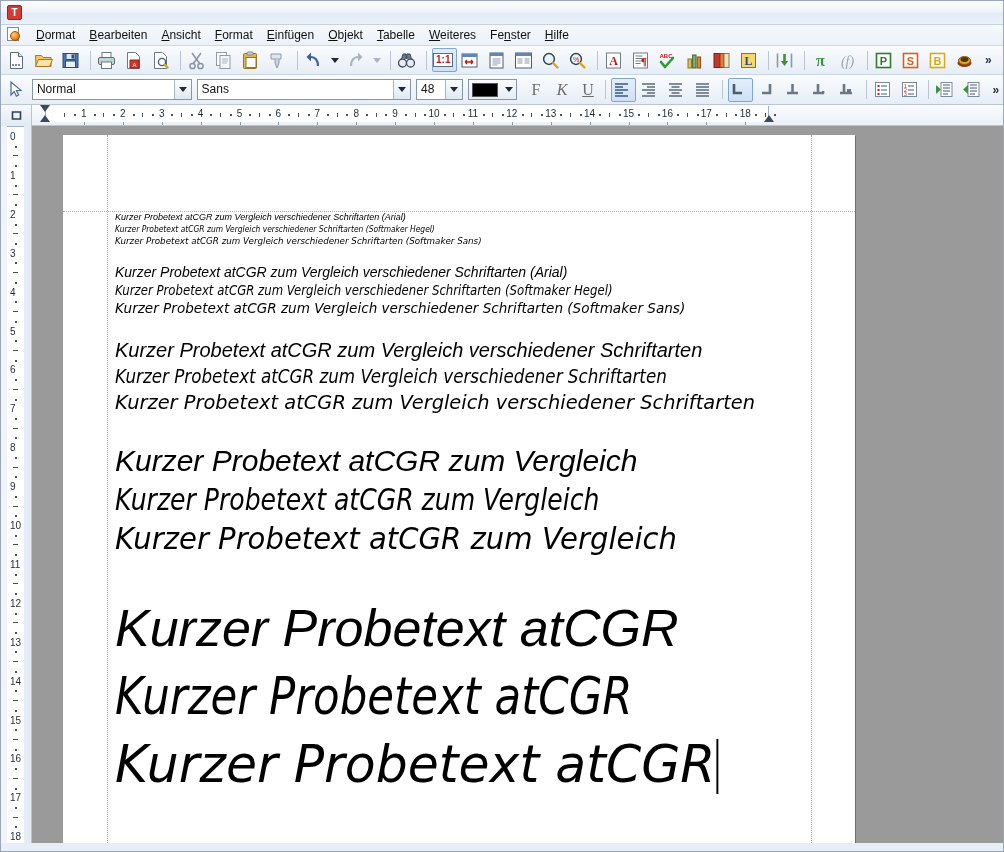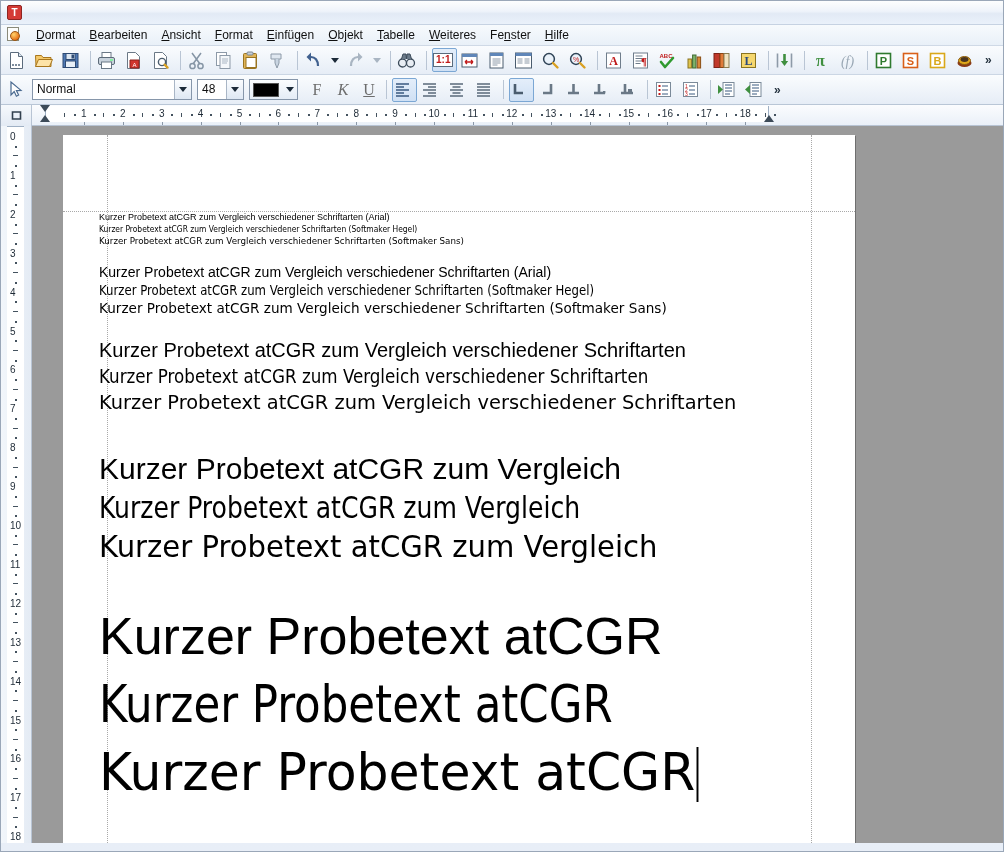--- a/index.html
+++ b/index.html
@@ -288,22 +288,23 @@
     border-left: 1px dotted #a9a9a9;
   }
   .margin-guide.top-line {
     left: 0; right: 0; top: 76px; bottom: auto;
     height: 0;
     border-left: none;
     border-top: 1px dotted #a9a9a9;
   }
   .doc-body {
     position: absolute;
-    left: 36px; top: 76px;
+    left: 52px; top: 76px;
     right: 44px;
+    font-style: italic;
   }
   .tl {
     white-space: nowrap;
     color: #000;
     font-family: "Liberation Sans", sans-serif;
   }
   .blk { margin-bottom: 0; }
   .caret {
     display: inline-block;
     width: 2px;
@@ -690,20 +691,26 @@
       </span>
     </div>
 
     <div class="combo" style="width:160px">
       <div class="cval">Normal</div>
       <div class="carrow">
           <span class="tri-down"></span>
         </div>
     </div>
 
+    <div class="combo" style="width:215px">
+      <div class="cval">Sans</div>
+      <div class="carrow">
+          <span class="tri-down"></span>
+        </div>
+    </div>
 
     <div class="combo" style="width:47px">
       <div class="cval">48</div>
       <div class="carrow">
           <span class="tri-down"></span>
         </div>
     </div>
 
     <div class="swatch-combo">
       <div class="swatch" style="background: rgb(0, 0, 0);"></div>
@@ -1063,21 +1070,21 @@
             <div class="blk" style="margin-top: 16px;">
               <div class="tl" style="font-family: &quot;Liberation Sans&quot;, sans-serif; font-size: 14px; line-height: 18px;"><span>Kurzer Probetext atCGR zum Vergleich verschiedener Schriftarten (Arial)</span></div>
               <div class="tl" style="font-family: &quot;DejaVu Sans Condensed&quot;, &quot;DejaVu Sans&quot;, sans-serif; font-size: 14px; line-height: 18px; transform: scaleX(0.93); transform-origin: left center;"><span>Kurzer Probetext atCGR zum Vergleich verschiedener Schriftarten (Softmaker Hegel)</span></div>
               <div class="tl" style="font-family: &quot;DejaVu Sans&quot;, sans-serif; font-size: 14px; line-height: 18px; transform: scaleX(0.97); transform-origin: left center;"><span>Kurzer Probetext atCGR zum Vergleich verschiedener Schriftarten (Softmaker Sans)</span></div>
             </div>
             <div class="blk" style="margin-top: 20px;">
               <div class="tl" style="font-family: &quot;Liberation Sans&quot;, sans-serif; font-size: 20px; line-height: 26px;"><span>Kurzer Probetext atCGR zum Vergleich verschiedener Schriftarten</span></div>
               <div class="tl" style="font-family: &quot;DejaVu Sans Condensed&quot;, &quot;DejaVu Sans&quot;, sans-serif; font-size: 20px; line-height: 26px; transform: scaleX(0.93); transform-origin: left center;"><span>Kurzer Probetext atCGR zum Vergleich verschiedener Schriftarten</span></div>
               <div class="tl" style="font-family: &quot;DejaVu Sans&quot;, sans-serif; font-size: 20px; line-height: 26px; transform: scaleX(0.97); transform-origin: left center;"><span>Kurzer Probetext atCGR zum Vergleich verschiedener Schriftarten</span></div>
             </div>
-            <div class="blk" style="margin-top: 34px;">
+            <div class="blk" style="margin-top: 26px;">
               <div class="tl" style="font-family: &quot;Liberation Sans&quot;, sans-serif; font-size: 30px; line-height: 39px;"><span>Kurzer Probetext atCGR zum Vergleich</span></div>
               <div class="tl" style="font-family: &quot;DejaVu Sans Condensed&quot;, &quot;DejaVu Sans&quot;, sans-serif; font-size: 30px; line-height: 39px; transform: scaleX(0.93); transform-origin: left center;"><span>Kurzer Probetext atCGR zum Vergleich</span></div>
               <div class="tl" style="font-family: &quot;DejaVu Sans&quot;, sans-serif; font-size: 30px; line-height: 39px; transform: scaleX(0.97); transform-origin: left center;"><span>Kurzer Probetext atCGR zum Vergleich</span></div>
             </div>
             <div class="blk" style="margin-top: 36px;">
               <div class="tl" style="font-family: &quot;Liberation Sans&quot;, sans-serif; font-size: 52px; line-height: 68px;"><span>Kurzer Probetext atCGR</span></div>
               <div class="tl" style="font-family: &quot;DejaVu Sans Condensed&quot;, &quot;DejaVu Sans&quot;, sans-serif; font-size: 52px; line-height: 68px; transform: scaleX(0.93); transform-origin: left center;"><span>Kurzer Probetext atCGR</span></div>
               <div class="tl" style="font-family: &quot;DejaVu Sans&quot;, sans-serif; font-size: 52px; line-height: 68px; transform: scaleX(0.97); transform-origin: left center;"><span>Kurzer Probetext atCGR</span><span class="caret" style="height: 55px;"></span></div>
             </div>
           </div>

